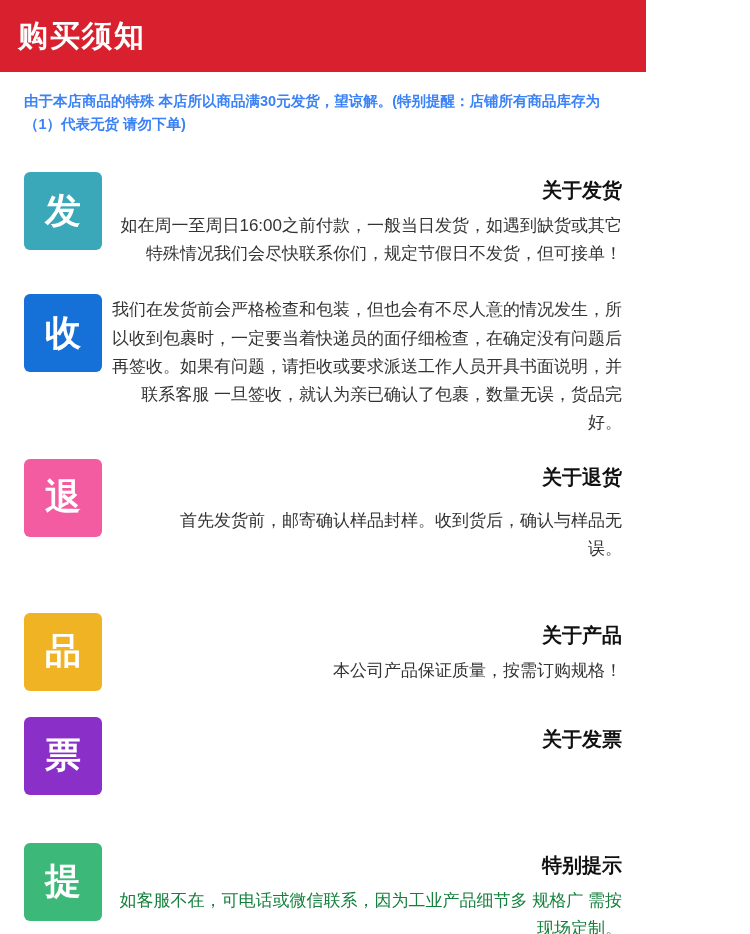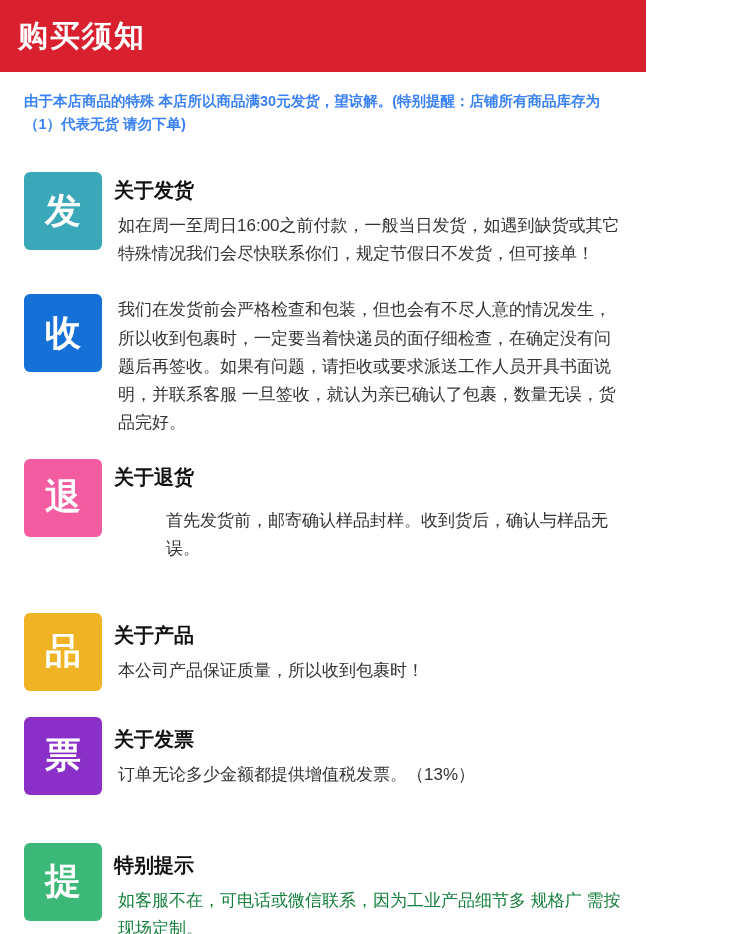--- a/index.html
+++ b/index.html
@@ -60,23 +60,24 @@
     border-radius: 6px;
     color: #ffffff;
     font-size: 36px;
     font-weight: bold;
     display: flex;
     align-items: center;
     justify-content: center;
     box-sizing: border-box;
   }
   .section-body {
-    padding-left: 12px;
+    padding-left: 4px;
     padding-top: 2px;
     flex: 1;
+    text-align: right;
   }
   .section-title {
     font-size: 20px;
     font-weight: bold;
     color: #111111;
     margin: 0 0 10px 0;
     line-height: 1.2;
   }
   .section-text {
     font-size: 17px;
@@ -136,29 +137,28 @@
       <div class="section-body">
         <div class="section-title">关于退货</div>
         <div class="section-text">首先发货前，邮寄确认样品封样。收到货后，确认与样品无误。</div>
       </div>
     </div>
 
     <div class="section s-pin">
       <div class="badge" style="background:#f0b323">品</div>
       <div class="section-body">
         <div class="section-title">关于产品</div>
-        <div class="section-text">本公司产品保证质量，所以收到包裹时！</div>
+        <div class="section-text">本公司产品保证质量，按需订购规格！</div>
       </div>
     </div>
 
     <div class="section s-piao">
       <div class="badge" style="background:#8b2fc9">票</div>
       <div class="section-body">
         <div class="section-title">关于发票</div>
-        <div class="section-text">订单无论多少金额都提供增值税发票。（13%）</div>
       </div>
     </div>
 
     <div class="section s-ti">
       <div class="badge" style="background:#3cb878">提</div>
       <div class="section-body">
         <div class="section-title">特别提示</div>
         <div class="section-text highlight">如客服不在，可电话或微信联系，因为工业产品细节多 规格广 需按现场定制。</div>
       </div>
     </div>

